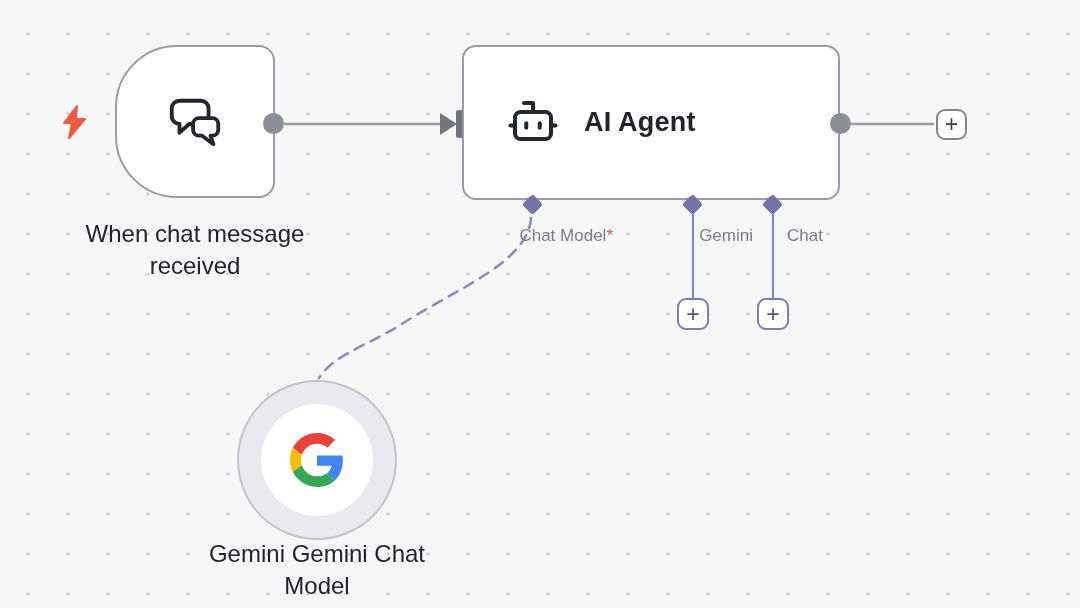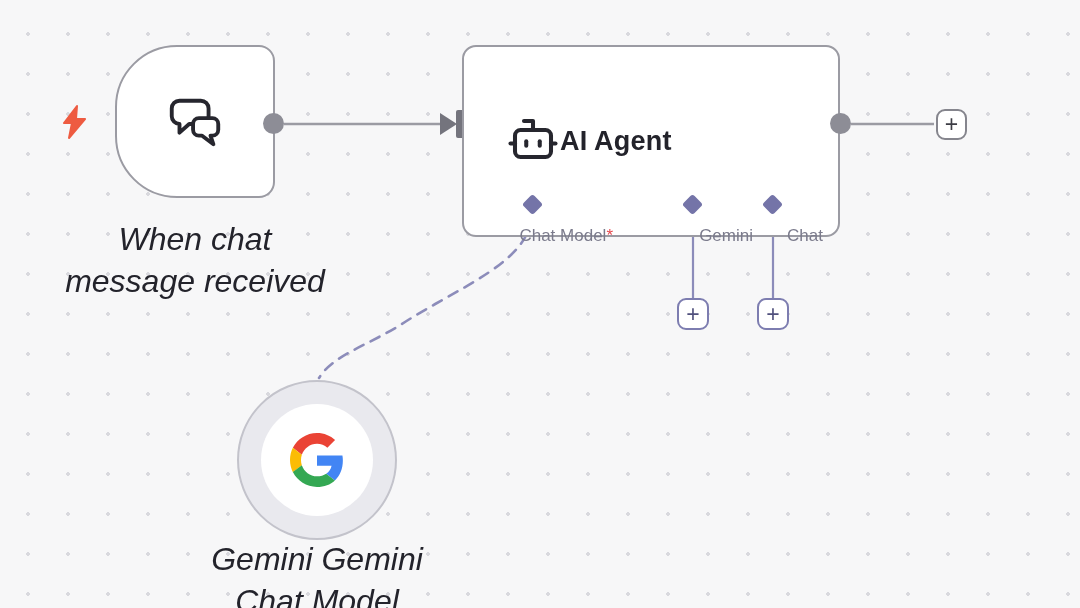--- a/index.html
+++ b/index.html
@@ -31,25 +31,26 @@
     width: 160px; height: 153px;
     background: #ffffff;
     border: 2px solid #9b9ba3;
     border-radius: 62px 16px 16px 62px;
     display: flex; align-items: center; justify-content: center;
   }
 
   .agent-node {
     position: absolute;
     left: 462px; top: 45px;
-    width: 378px; height: 192px;
+    width: 378px; height: 155px;
     background: #ffffff;
     border: 2px solid #9b9ba3;
     border-radius: 14px;
     display: flex; align-items: center;
+    gap: 24px;
     padding-left: 42px;
   }
   .agent-title {
     font-size: 27px;
     font-weight: 600;
     color: #23232b;
     letter-spacing: 0.2px;
   }
 
   .model-node {
@@ -65,25 +66,24 @@
     width: 112px; height: 112px;
     border-radius: 50%;
     background: #ffffff;
     display: flex; align-items: center; justify-content: center;
   }
 
   
   .node-label {
     position: absolute;
     text-align: center;
-    font-size: 32px;
+    font-size: 24px;
     font-weight: 500;
     color: #23232b;
     line-height: 1.32;
-    font-style: italic;
   }
   .trigger-label { left: 65px;  top: 218px; width: 260px; }
   .model-label   { left: 187px; top: 538px; width: 260px; }
 
   .port-label {
     position: absolute;
     text-align: right;
     font-size: 17px;
     font-weight: 400;
     color: #7b7b8c;

